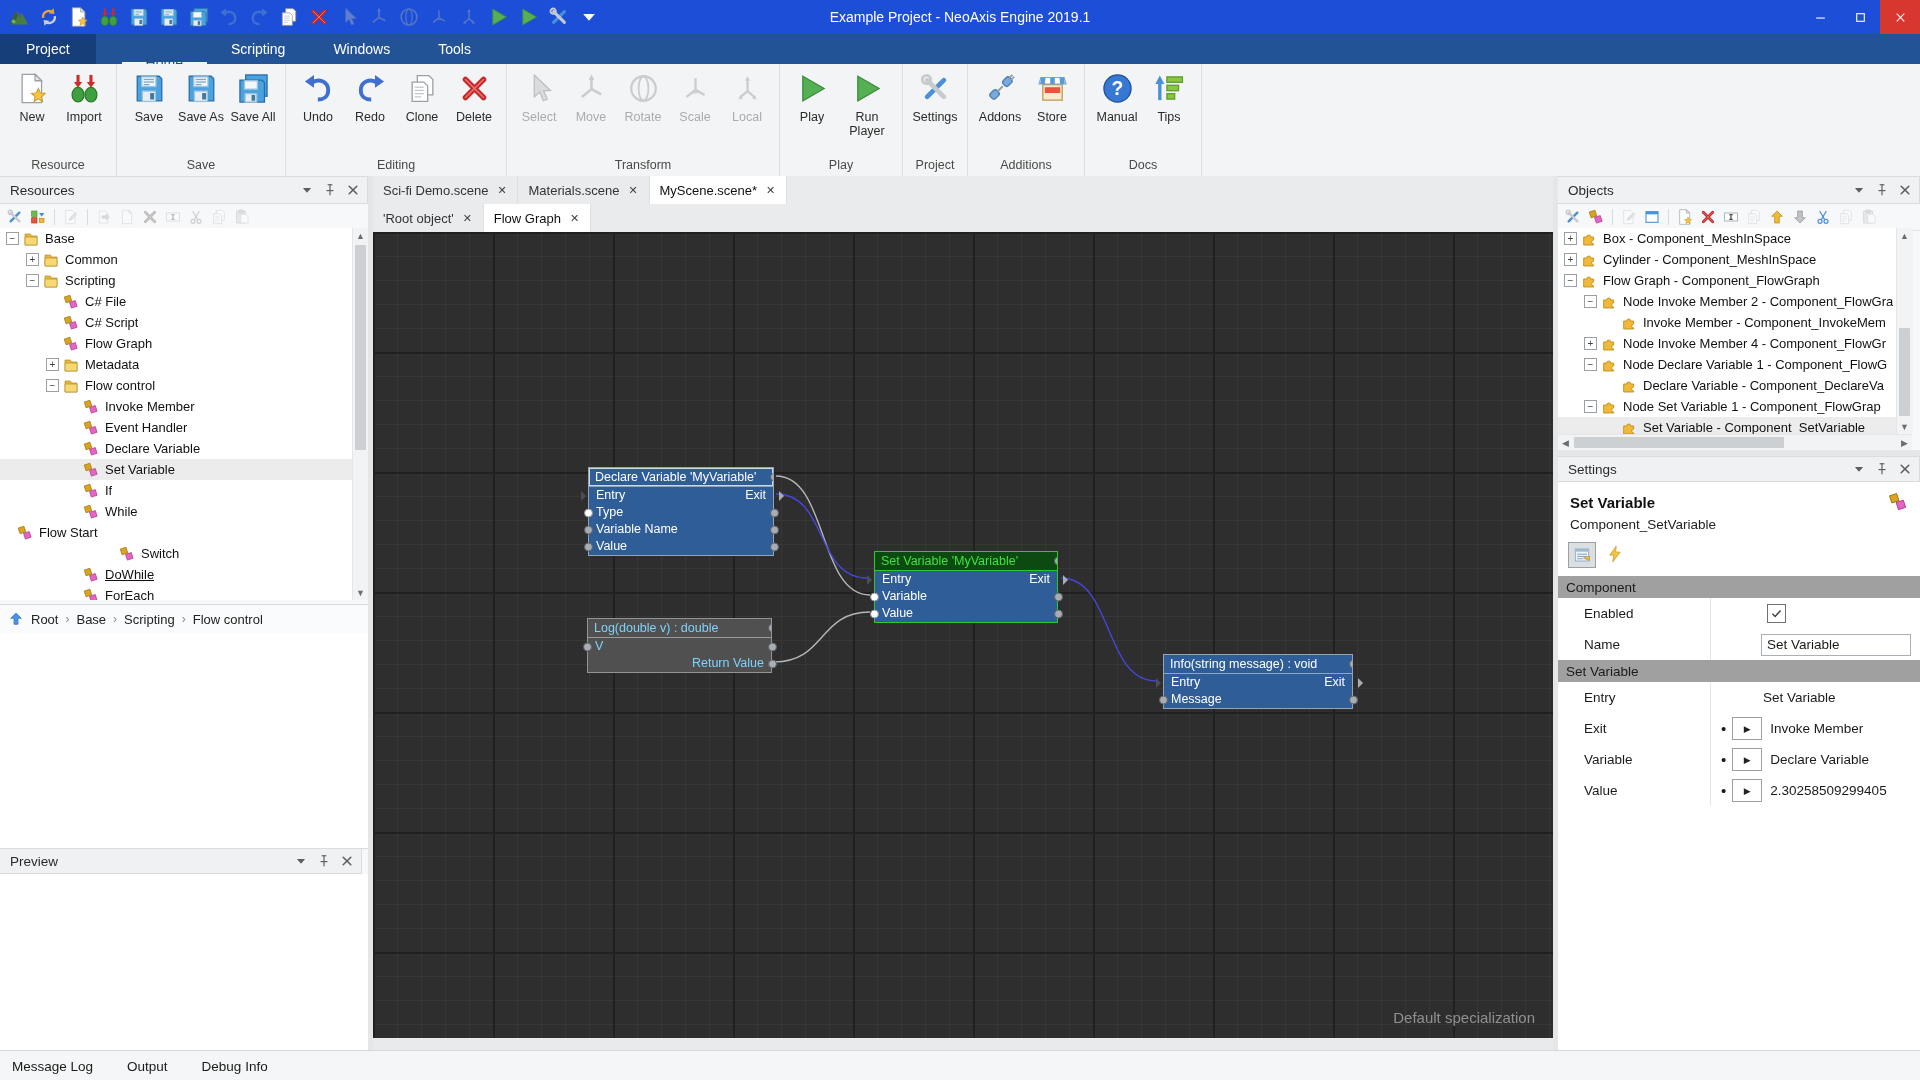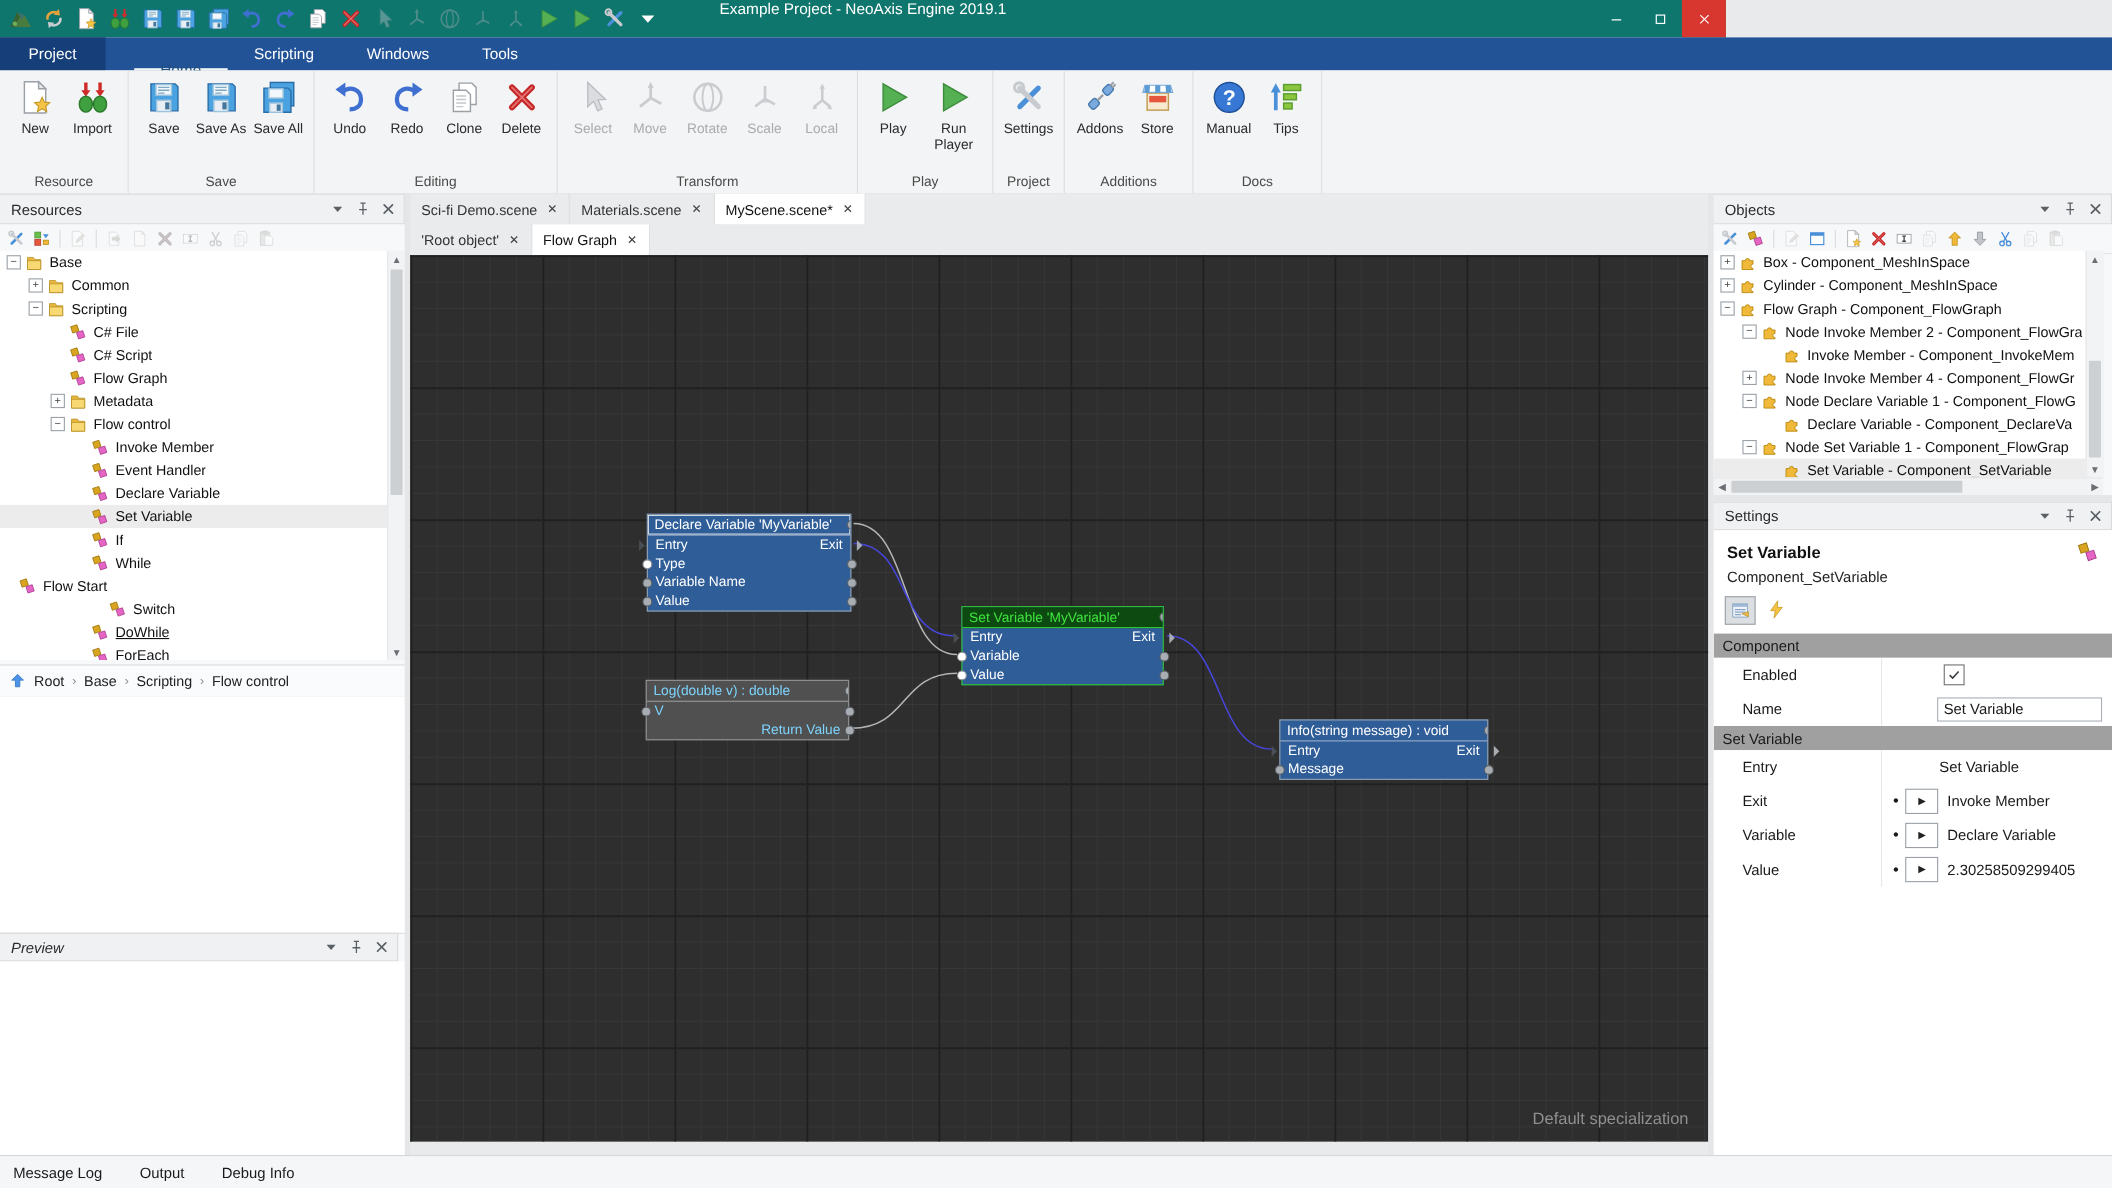--- a/index.html
+++ b/index.html
@@ -1,20 +1,20 @@
 <!DOCTYPE html>
 <html><head>
 <meta charset="utf-8">
 <style>
   html,body{margin:0;padding:0;width:1920px;height:1080px;overflow:hidden;
     font-family:"Liberation Sans","DejaVu Sans",sans-serif;background:#e9eaec;
     -webkit-font-smoothing:antialiased;}
   .abs{position:absolute;}
   
-  #titlebar{position:absolute;left:0;top:0;width:1569px;height:34px;background:#0f766e;display:flex;}
+  #titlebar{position:absolute;left:0;top:0;width:1920px;height:34px;background:#1d4ed8;display:flex;align-items:center;}
   .qat{display:flex;align-items:center;gap:8px;padding-left:8px;color:#fff;}
   .qicon{width:22px;height:22px;display:flex;align-items:center;justify-content:center;color:#fff;}
   .qicon svg{width:20px;height:20px;}
   .qicon.dim{opacity:.4;}
   #win-title{position:absolute;left:0;right:0;text-align:center;color:#fff;font-size:14px;pointer-events:none;}
   #win-btns{position:absolute;right:0;top:0;height:34px;display:flex;}
   .wbtn{width:40px;height:34px;display:flex;align-items:center;justify-content:center;color:#fff;}
   .wbtn svg{width:13px;height:13px;}
   .wbtn.close{background:#d8372f;}
   
@@ -887,21 +887,21 @@
       <div class="trow" style="">
         <span class="exp-spacer"></span>
         <span class="ticn">
           <svg viewBox="0 0 24 24">
             <rect x="3" y="3" width="9" height="9" transform="rotate(-18 7.5 7.5)" fill="#d9a520" stroke="#9a7208"></rect>
             <rect x="11" y="11" width="9" height="9" transform="rotate(-18 15.5 15.5)" fill="#e565c5" stroke="#a8388c"></rect>
           </svg>
         </span>
         <span class="tlabel">Flow Start</span>
       </div>
-      <div class="trow" style="padding-left: 82px;">
+      <div class="trow" style="padding-left: 82px; margin-left: 20px;">
         <span class="exp-spacer"></span>
         <span class="ticn">
           <svg viewBox="0 0 24 24">
             <rect x="3" y="3" width="9" height="9" transform="rotate(-18 7.5 7.5)" fill="#d9a520" stroke="#9a7208"></rect>
             <rect x="11" y="11" width="9" height="9" transform="rotate(-18 15.5 15.5)" fill="#e565c5" stroke="#a8388c"></rect>
           </svg>
         </span>
         <span class="tlabel">Switch</span>
       </div>
       <div class="trow" style="padding-left: 66px; text-decoration: underline;">
@@ -938,21 +938,21 @@
       </span>
       <span>Root</span>
       <span class="bsep">›</span>
       <span>Base</span>
       <span class="bsep">›</span>
       <span>Scripting</span>
       <span class="bsep">›</span>
       <span>Flow control</span>
     </div>
   <div class="abs" style="left:0;top:457px;width:368px;height:215px;background:#fff;border-bottom:1px solid #d9dbdd;"></div>
-  <div class="panel-header" style="position:absolute;left:0;top:672px;width:362px;box-sizing:border-box;font-style:italic;">
+  <div class="panel-header" style="position:absolute;left:0;top:672px;width:362px;box-sizing:border-box;">
     <span class="ph-title">Preview</span>
     <span class="ph-icons">
       <span id="pv-chev">
           <svg viewBox="0 0 24 24">
             <polygon points="5,8.5 19,8.5 12,16.5" fill="currentColor"></polygon>
           </svg>
         </span>
       <span id="pv-pin">
           <svg viewBox="0 0 24 24">
             <g stroke="currentColor" stroke-width="2" fill="none">

